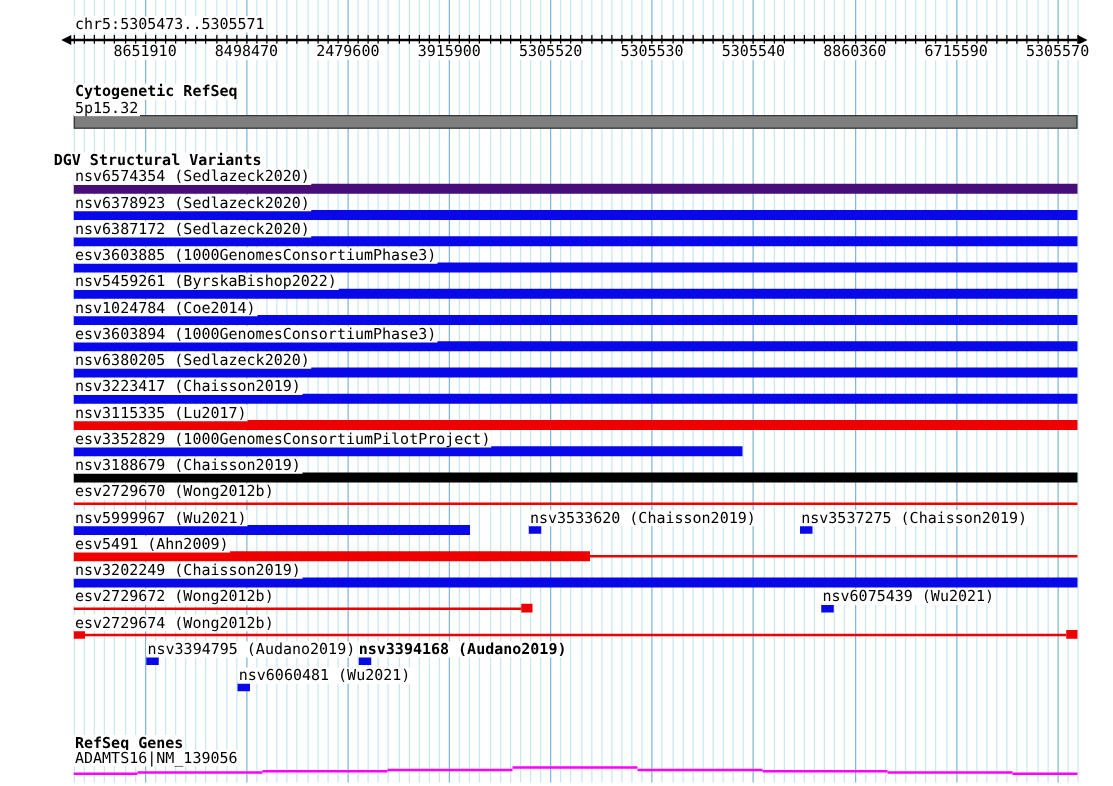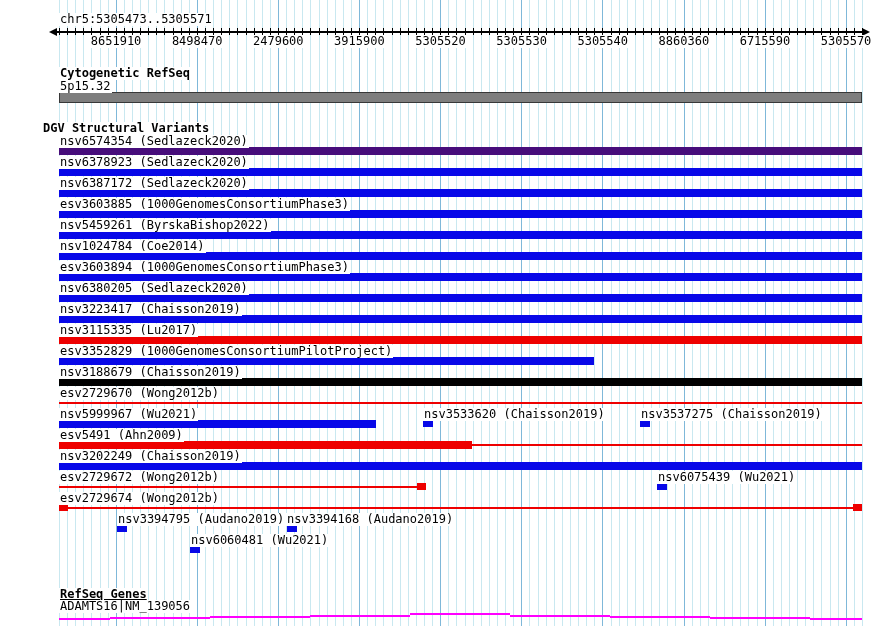--- a/index.html
+++ b/index.html
@@ -285,28 +285,28 @@
       <div class="lbl" style="left: 59px; top: 471px;">esv2729672 (Wong2012b)</div>
       <div class="lbl" style="left: 657px; top: 471px;">nsv6075439 (Wu2021)</div>
       <div class="shape" style="left: 59px; top: 486px; width: 358px; height: 2px; background: rgb(238, 0, 0);"></div>
       <div class="shape" style="left: 417px; top: 483px; width: 9px; height: 7px; background: rgb(238, 0, 0);"></div>
       <div class="shape" style="left: 657px; top: 483px; width: 10px; height: 7px; background: rgb(8, 8, 232);"></div>
       <div class="lbl" style="left: 59px; top: 492px;">esv2729674 (Wong2012b)</div>
       <div class="shape" style="left: 59px; top: 504px; width: 9px; height: 7px; background: rgb(238, 0, 0);"></div>
       <div class="shape" style="left: 68px; top: 507px; width: 785px; height: 2px; background: rgb(238, 0, 0);"></div>
       <div class="shape" style="left: 853px; top: 504px; width: 9px; height: 7px; background: rgb(238, 0, 0);"></div>
       <div class="lbl" style="left: 117px; top: 513px;">nsv3394795 (Audano2019)</div>
-      <div class="lbl" style="left: 286px; top: 513px;">nsv3394168 (Audano2019)</div>
+      <div class="lbl" style="left: 286px; top: 513px; font-weight: bold;">nsv3394168 (Audano2019)</div>
       <div class="shape" style="left: 117px; top: 525px; width: 10px; height: 7px; background: rgb(8, 8, 232);"></div>
       <div class="shape" style="left: 287px; top: 525px; width: 10px; height: 7px; background: rgb(8, 8, 232);"></div>
       <div class="lbl" style="left: 190px; top: 534px;">nsv6060481 (Wu2021)</div>
       <div class="shape" style="left: 190px; top: 546px; width: 10px; height: 7px; background: rgb(8, 8, 232);"></div>
     </div>
 
-  <div class="lbl hdr" style="left:59px;top:588px;text-decoration:underline;">RefSeq Genes</div>
+  <div class="lbl hdr" style="left:59px;top:588px;">RefSeq Genes</div>
   <div class="lbl" style="left:59px;top:600px;">ADAMTS16|NM_139056</div>
   <div id="gene">
       <div class="shape" style="left: 59px; top: 618px; width: 51px; height: 2px; background: rgb(255, 0, 255);"></div>
       <div class="shape" style="left: 110px; top: 617px; width: 100px; height: 2px; background: rgb(255, 0, 255);"></div>
       <div class="shape" style="left: 210px; top: 616px; width: 100px; height: 2px; background: rgb(255, 0, 255);"></div>
       <div class="shape" style="left: 310px; top: 615px; width: 100px; height: 2px; background: rgb(255, 0, 255);"></div>
       <div class="shape" style="left: 410px; top: 613px; width: 100px; height: 2px; background: rgb(255, 0, 255);"></div>
       <div class="shape" style="left: 510px; top: 615px; width: 100px; height: 2px; background: rgb(255, 0, 255);"></div>
       <div class="shape" style="left: 610px; top: 616px; width: 100px; height: 2px; background: rgb(255, 0, 255);"></div>
       <div class="shape" style="left: 710px; top: 617px; width: 100px; height: 2px; background: rgb(255, 0, 255);"></div>

